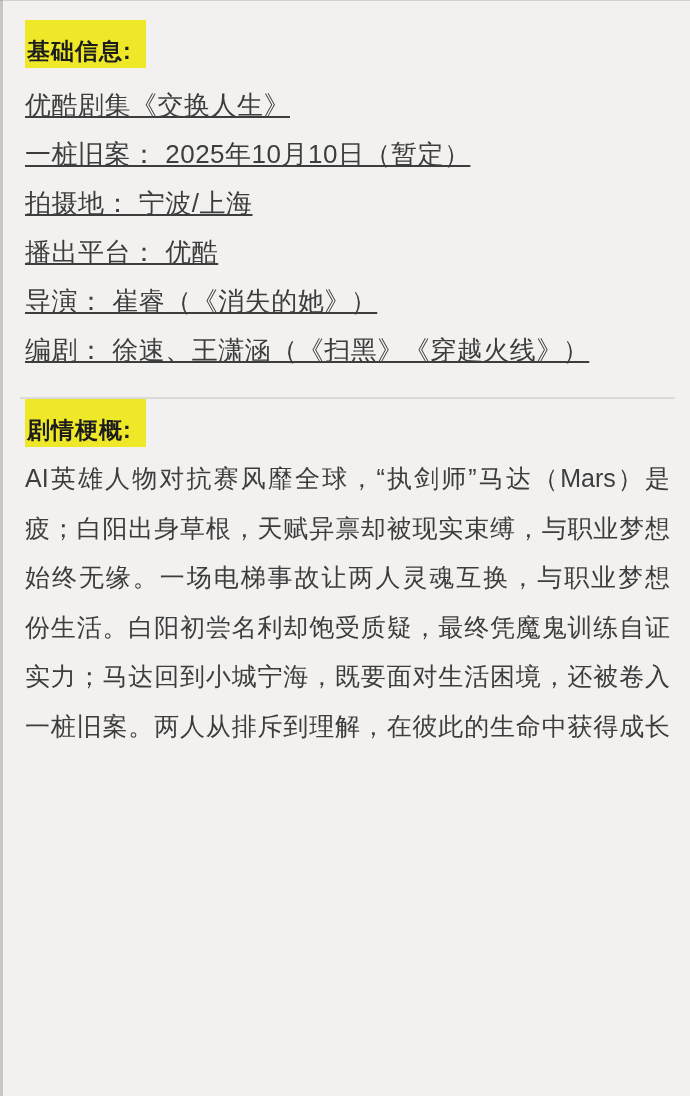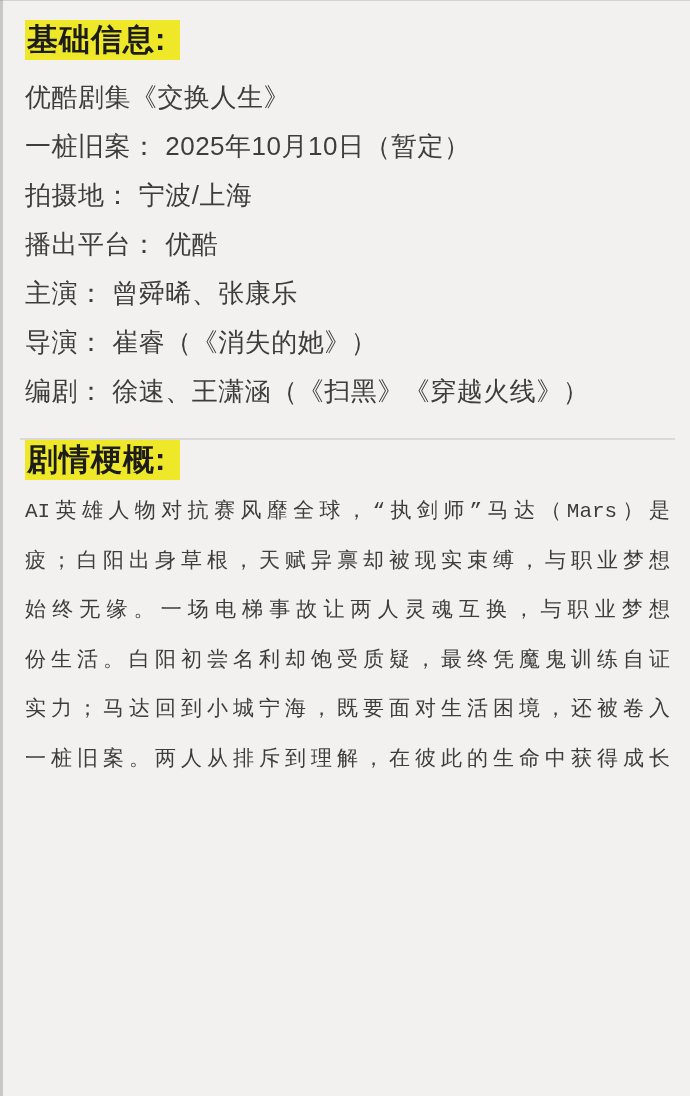--- a/index.html
+++ b/index.html
@@ -17,75 +17,74 @@
     font-family: "Liberation Sans", "DejaVu Sans", sans-serif;
     box-shadow: inset 3px 0 0 rgba(120,120,115,0.35), inset 0 1px 0 rgba(120,120,115,0.25);
   }
   .content {
     padding: 20px 20px 0 25px;
   }
   .section-heading {
     display: inline-block;
     background: var(--hl, #eee829);
     color: var(--heading-color, #1c1c1c);
-    font-size: 31px;
+    font-size: 23px;
     font-weight: 800;
     letter-spacing: 1px;
     line-height: 1.0;
-    padding: 4px 14px 5px 2px;
+    padding: 20px 14px 5px 2px;
   }
   .info-list {
     margin-top: 13px;
   }
   .info-line {
     font-size: 26px;
     line-height: 49px;
     color: var(--body-color, #3d3d3d);
     letter-spacing: 0.5px;
     white-space: nowrap;
+    text-decoration: underline;
   }
   .divider {
     height: 2px;
     background: var(--divider-color, #dadad8);
     margin: 22px 0 0 -5px;
     width: 655px;
   }
   .synopsis-heading-wrap {
   }
   .plot {
     margin-top: 7px;
   }
   .plot-line {
-    font-size: 21px;
+    font-size: 25px;
     line-height: 49.5px;
     color: var(--body-color, #3d3d3d);
     letter-spacing: 0px;
     white-space: nowrap;
-    font-family: Liberation Mono, monospace;
   }
   .plot-line.j {
     white-space: normal;
     text-align: justify;
     text-align-last: justify;
   }
 </style>
 </head>
 <body>
 
 <div class="page" style="--bg: #f2f1ef; --hl: #eee829; --heading-color: #1c1c1c; --body-color: #3d3d3d; --divider-color: #dadad8;">
   <div class="content">
 
     <section>
       <span class="section-heading">基础信息:</span>
       <div class="info-list">
           <div class="info-line">优酷剧集《交换人生》</div>
           <div class="info-line">一桩旧案： 2025年10月10日（暂定）</div>
           <div class="info-line">拍摄地： 宁波/上海</div>
           <div class="info-line">播出平台： 优酷</div>
-          <div class="info-line">主演： 曾舜晞、张康乐</div>
           <div class="info-line">导演： 崔睿（《消失的她》）</div>
           <div class="info-line">编剧： 徐速、王潇涵（《扫黑》《穿越火线》）</div>
         </div>
     </section>
 
     <div class="divider"></div>
 
     <section>
       <div class="synopsis-heading-wrap">
         <span class="section-heading">剧情梗概:</span>

